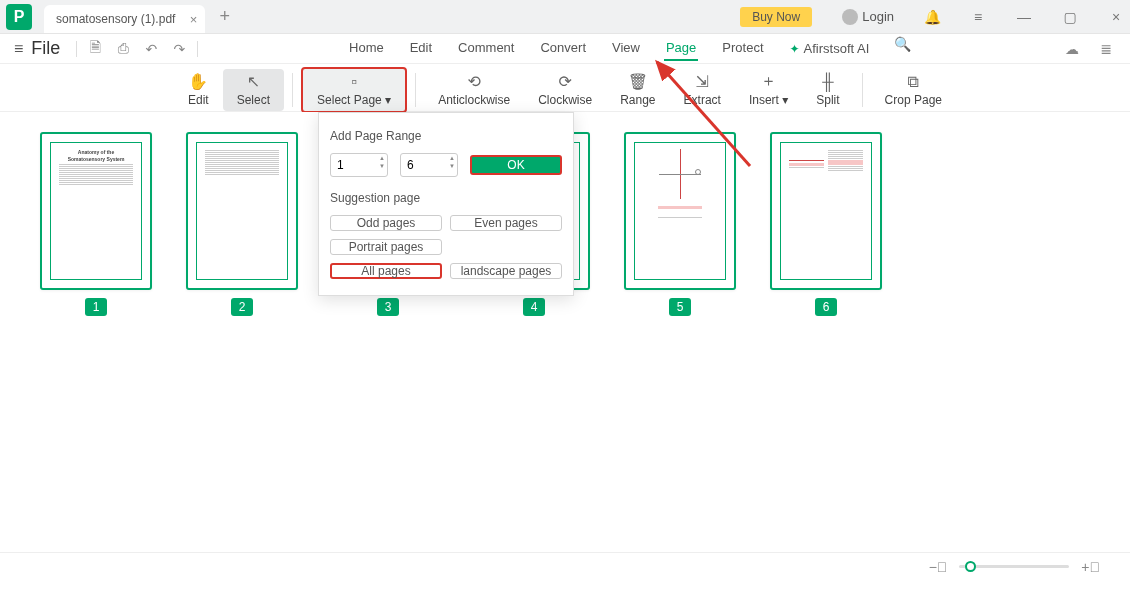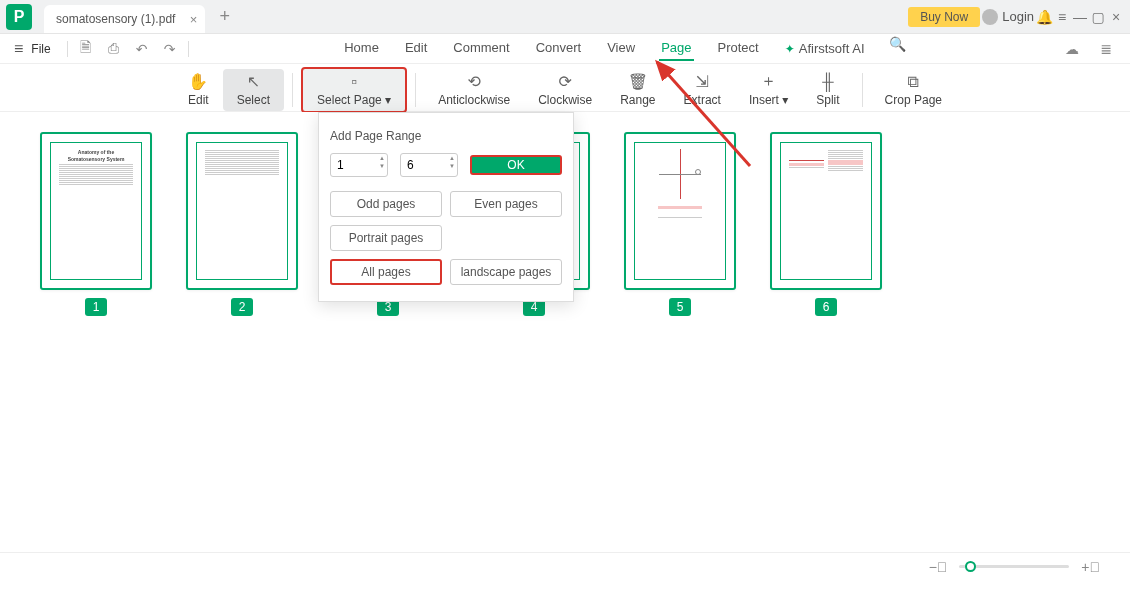--- a/index.html
+++ b/index.html
@@ -4,29 +4,29 @@
 <style>
 * { margin: 0; padding: 0; box-sizing: border-box; font-family: -apple-system, BlinkMacSystemFont, "Segoe UI", Arial, sans-serif; }
 body { width: 1130px; height: 600px; background: #fff; overflow: hidden; position: relative; }
 
 
 .titlebar { height: 34px; background: #f0f1f2; display: flex; align-items: center; padding: 0 6px; border-bottom: 1px solid #e5e5e5; }
 .logo { width: 26px; height: 26px; background: #00a86b; border-radius: 4px; display: flex; align-items: center; justify-content: center; color: #fff; font-weight: bold; font-size: 16px; margin-right: 12px; }
 .tab { background: #fff; height: 28px; display: flex; align-items: center; padding: 0 30px 0 12px; border-radius: 6px 6px 0 0; font-size: 12px; color: #555; position: relative; align-self: flex-end; }
 .tab-close { position: absolute; right: 8px; font-size: 13px; color: #888; cursor: pointer; }
 .newtab { margin-left: 14px; color: #888; font-size: 18px; cursor: pointer; }
-.title-right { margin-left: auto; display: flex; align-items: center; gap: 2px; }
+.title-right { margin-left: auto; display: flex; align-items: center; gap: 30px; }
 .buy-now { background: #ffd24d; padding: 3px 12px; border-radius: 3px; font-size: 12px; color: #555; cursor: pointer; }
 .login { display: flex; align-items: center; gap: 4px; font-size: 13px; color: #555; cursor: pointer; }
 .win-icon { color: #777; font-size: 14px; cursor: pointer; width: 16px; text-align: center; }
 
 
 .filebar { height: 30px; display: flex; align-items: center; padding: 0 14px; gap: 8px; border-bottom: 1px solid #eee; }
 .hamburger { font-size: 16px; color: #555; cursor: pointer; }
-.file-label { font-size: 12px; color: #333; cursor: pointer; margin-right: 8px; }
+.file-label { font-size: 18px; color: #333; cursor: pointer; margin-right: 8px; }
 .file-divider { width: 1px; height: 16px; background: #ddd; }
 .file-icon { color: #888; font-size: 14px; cursor: pointer; width: 20px; text-align: center; }
 .menubar { flex: 1; display: flex; justify-content: center; gap: 22px; }
 .menu-item { font-size: 13px; color: #555; cursor: pointer; padding: 4px 2px; }
 .menu-item.active { color: #00a86b; border-bottom: 2px solid #00a86b; }
 .ai-item { display: flex; align-items: center; gap: 4px; }
 .ai-star { color: #00a86b; font-size: 12px; }
 .menubar-right { display: flex; gap: 14px; align-items: center; }
 
 
@@ -46,21 +46,21 @@
 .thumb-num { background: #00a86b; color: #fff; padding: 2px 8px; border-radius: 3px; font-size: 12px; }
 
 
 .dropdown { position: absolute; left: 318px; top: 112px; width: 256px; background: #fff; border: 1px solid #ddd; box-shadow: 0 4px 16px rgba(0,0,0,0.12); padding: 16px 11px; z-index: 50; }
 .dd-label { font-size: 12px; color: #555; margin-bottom: 10px; }
 .dd-range-row { display: flex; align-items: center; gap: 12px; margin-bottom: 14px; }
 .dd-spinner { width: 58px; height: 24px; border: 1px solid #ccc; border-radius: 3px; display: flex; align-items: center; padding: 0 6px; font-size: 12px; position: relative; }
 .dd-spin-arrows { position: absolute; right: 2px; top: 1px; display: flex; flex-direction: column; font-size: 6px; color: #888; line-height: 1; gap: 2px; }
 .dd-ok { flex: 1; height: 20px; background: #00a86b; color: #fff; border: 2px solid #d9352c; border-radius: 3px; font-size: 12px; display: flex; align-items: center; justify-content: center; cursor: pointer; }
 .dd-sugg-grid { display: grid; grid-template-columns: 1fr 1fr; gap: 8px; }
-.dd-sugg-btn { height: 26px; border: 1px solid #ccc; border-radius: 3px; background: #fff; font-size: 12px; color: #555; display: flex; align-items: center; justify-content: center; cursor: pointer; }
+.dd-sugg-btn { height: 16px; border: 1px solid #ccc; border-radius: 3px; background: #fff; font-size: 12px; color: #555; display: flex; align-items: center; justify-content: center; cursor: pointer; }
 .dd-sugg-btn.highlighted { border: 2px solid #d9352c; grid-column: 1; }
 
 
 .annotation-arrow { position: absolute; left: 635px; top: 56px; pointer-events: none; z-index: 40; }
 
 
 .statusbar { position: absolute; bottom: 20px; left: 0; right: 0; height: 28px; border-top: 1px solid #eee; display: flex; align-items: center; justify-content: flex-end; padding: 0 30px; gap: 12px; }
 .zoom-icon { color: #888; font-size: 14px; cursor: pointer; }
 .zoom-slider { width: 110px; height: 3px; background: #ddd; border-radius: 2px; position: relative; }
 .zoom-thumb { position: absolute; left: 6px; top: -4px; width: 11px; height: 11px; border: 2px solid #00a86b; background: #fff; border-radius: 50%; }
@@ -320,20 +320,21 @@
     </div>
     <div class="dd-spinner">
       <span>6</span>
       <div class="dd-spin-arrows">
           <span>▲</span>
           <span>▼</span>
         </div>
     </div>
     <div class="dd-ok">OK</div>
   </div>
+  <div class="dd-label">Suggestion page</div>
   <div class="dd-sugg-grid">
     <div class="dd-sugg-btn">Odd pages</div>
     <div class="dd-sugg-btn">Even pages</div>
     <div class="dd-sugg-btn">Portrait pages</div>
     <div class="dd-sugg-btn highlighted">All pages</div>
     <div class="dd-sugg-btn">landscape pages</div>
   </div>
 </div>
 
 <svg class="annotation-arrow" width="140" height="120">

